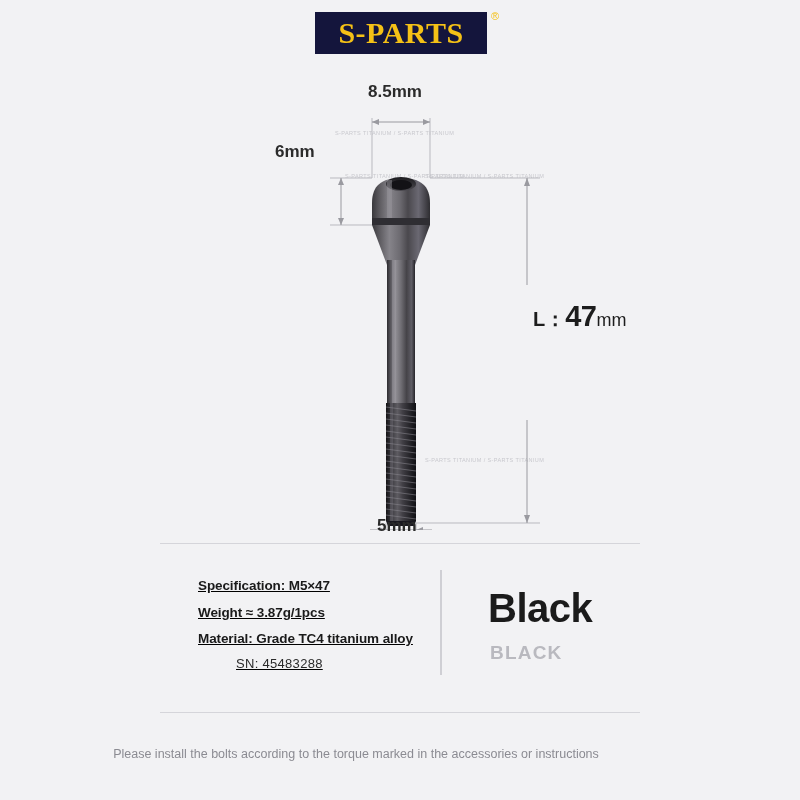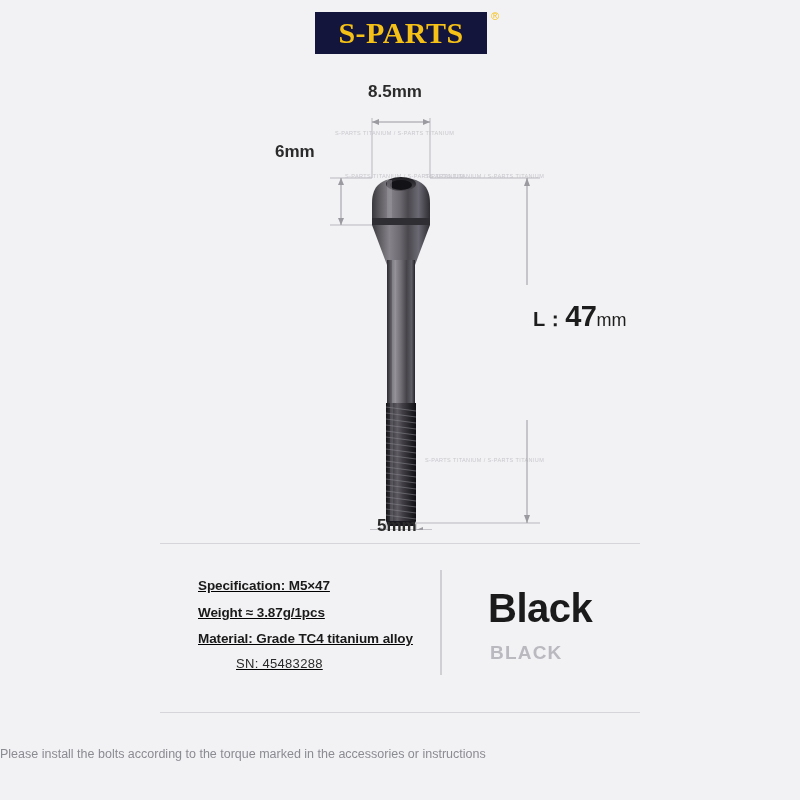--- a/index.html
+++ b/index.html
@@ -145,21 +145,21 @@
     color: #b9b9bf;
     font-weight: bold;
     letter-spacing: 1.2px;
     font-family: "Liberation Sans", sans-serif;
   }
   .footer-note {
     position: absolute;
     left: 0;
     top: 747px;
     width: 712px;
-    text-align: left;
+    text-align: center;
     font-size: 12.5px;
     color: #8b8b92;
     font-family: "Liberation Sans", sans-serif;
   }
 </style>
 </head>
 <body>
 
 <div class="brand-badge">
   <span class="brand-text">S-PARTS</span>

